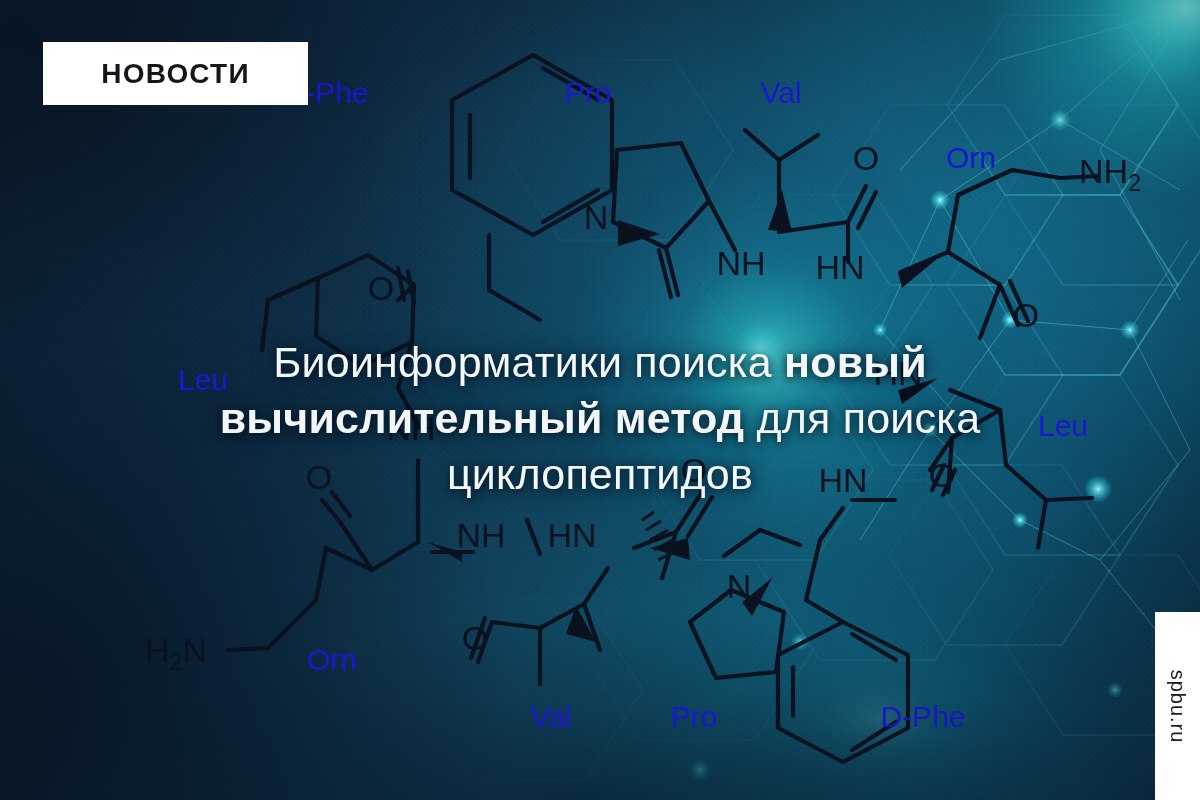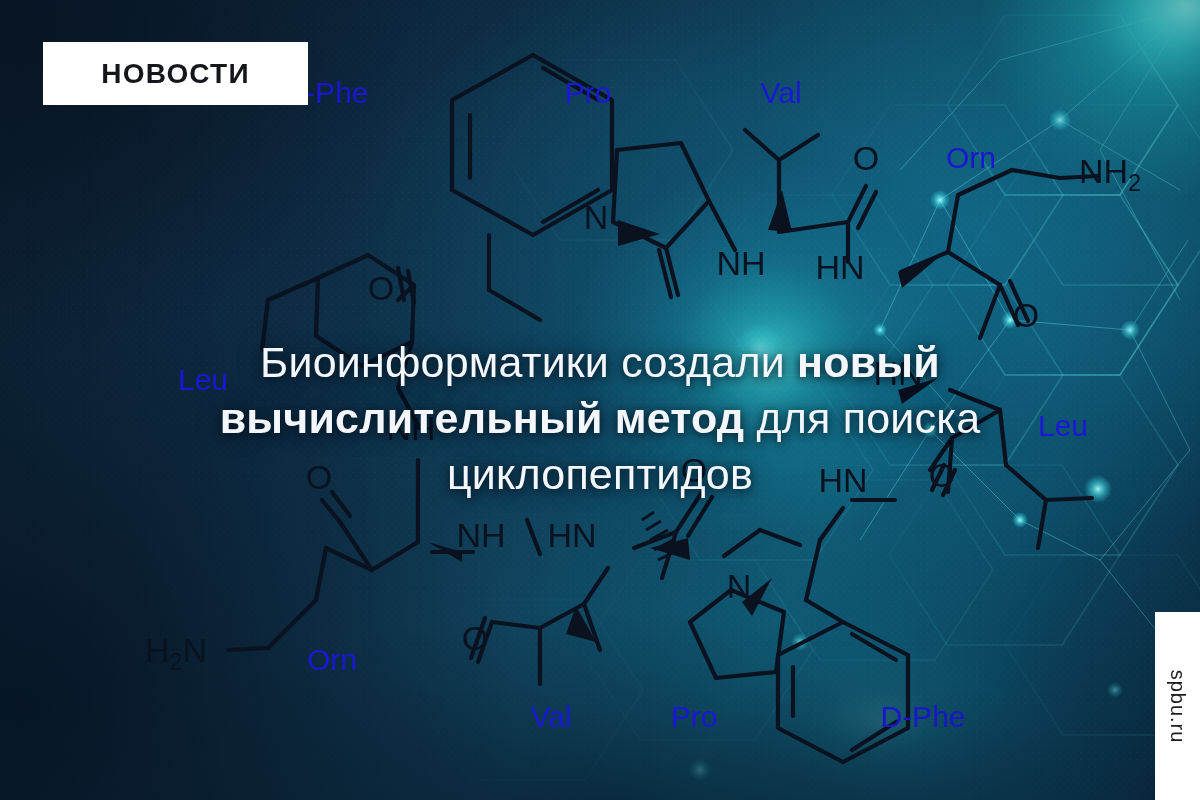--- a/index.html
+++ b/index.html
@@ -346,20 +346,20 @@
     </svg>
   </div>
 
   <div class="bg-vignette"></div>
 
   <div class="badge">
     <span class="badge-text">НОВОСТИ</span>
   </div>
 
   <h1 class="headline">
-    <span>Биоинформатики создали </span><b>новый вычислительный метод</b><span> для поиска циклопептидов</span>
+    <span>Биоинформатики поиска </span><b>новый вычислительный метод</b><span> для поиска циклопептидов</span>
   </h1>
 
   <div class="watermark">
     <span>spbu.ru</span>
   </div>
 
 </div>
 
 </body></html>

